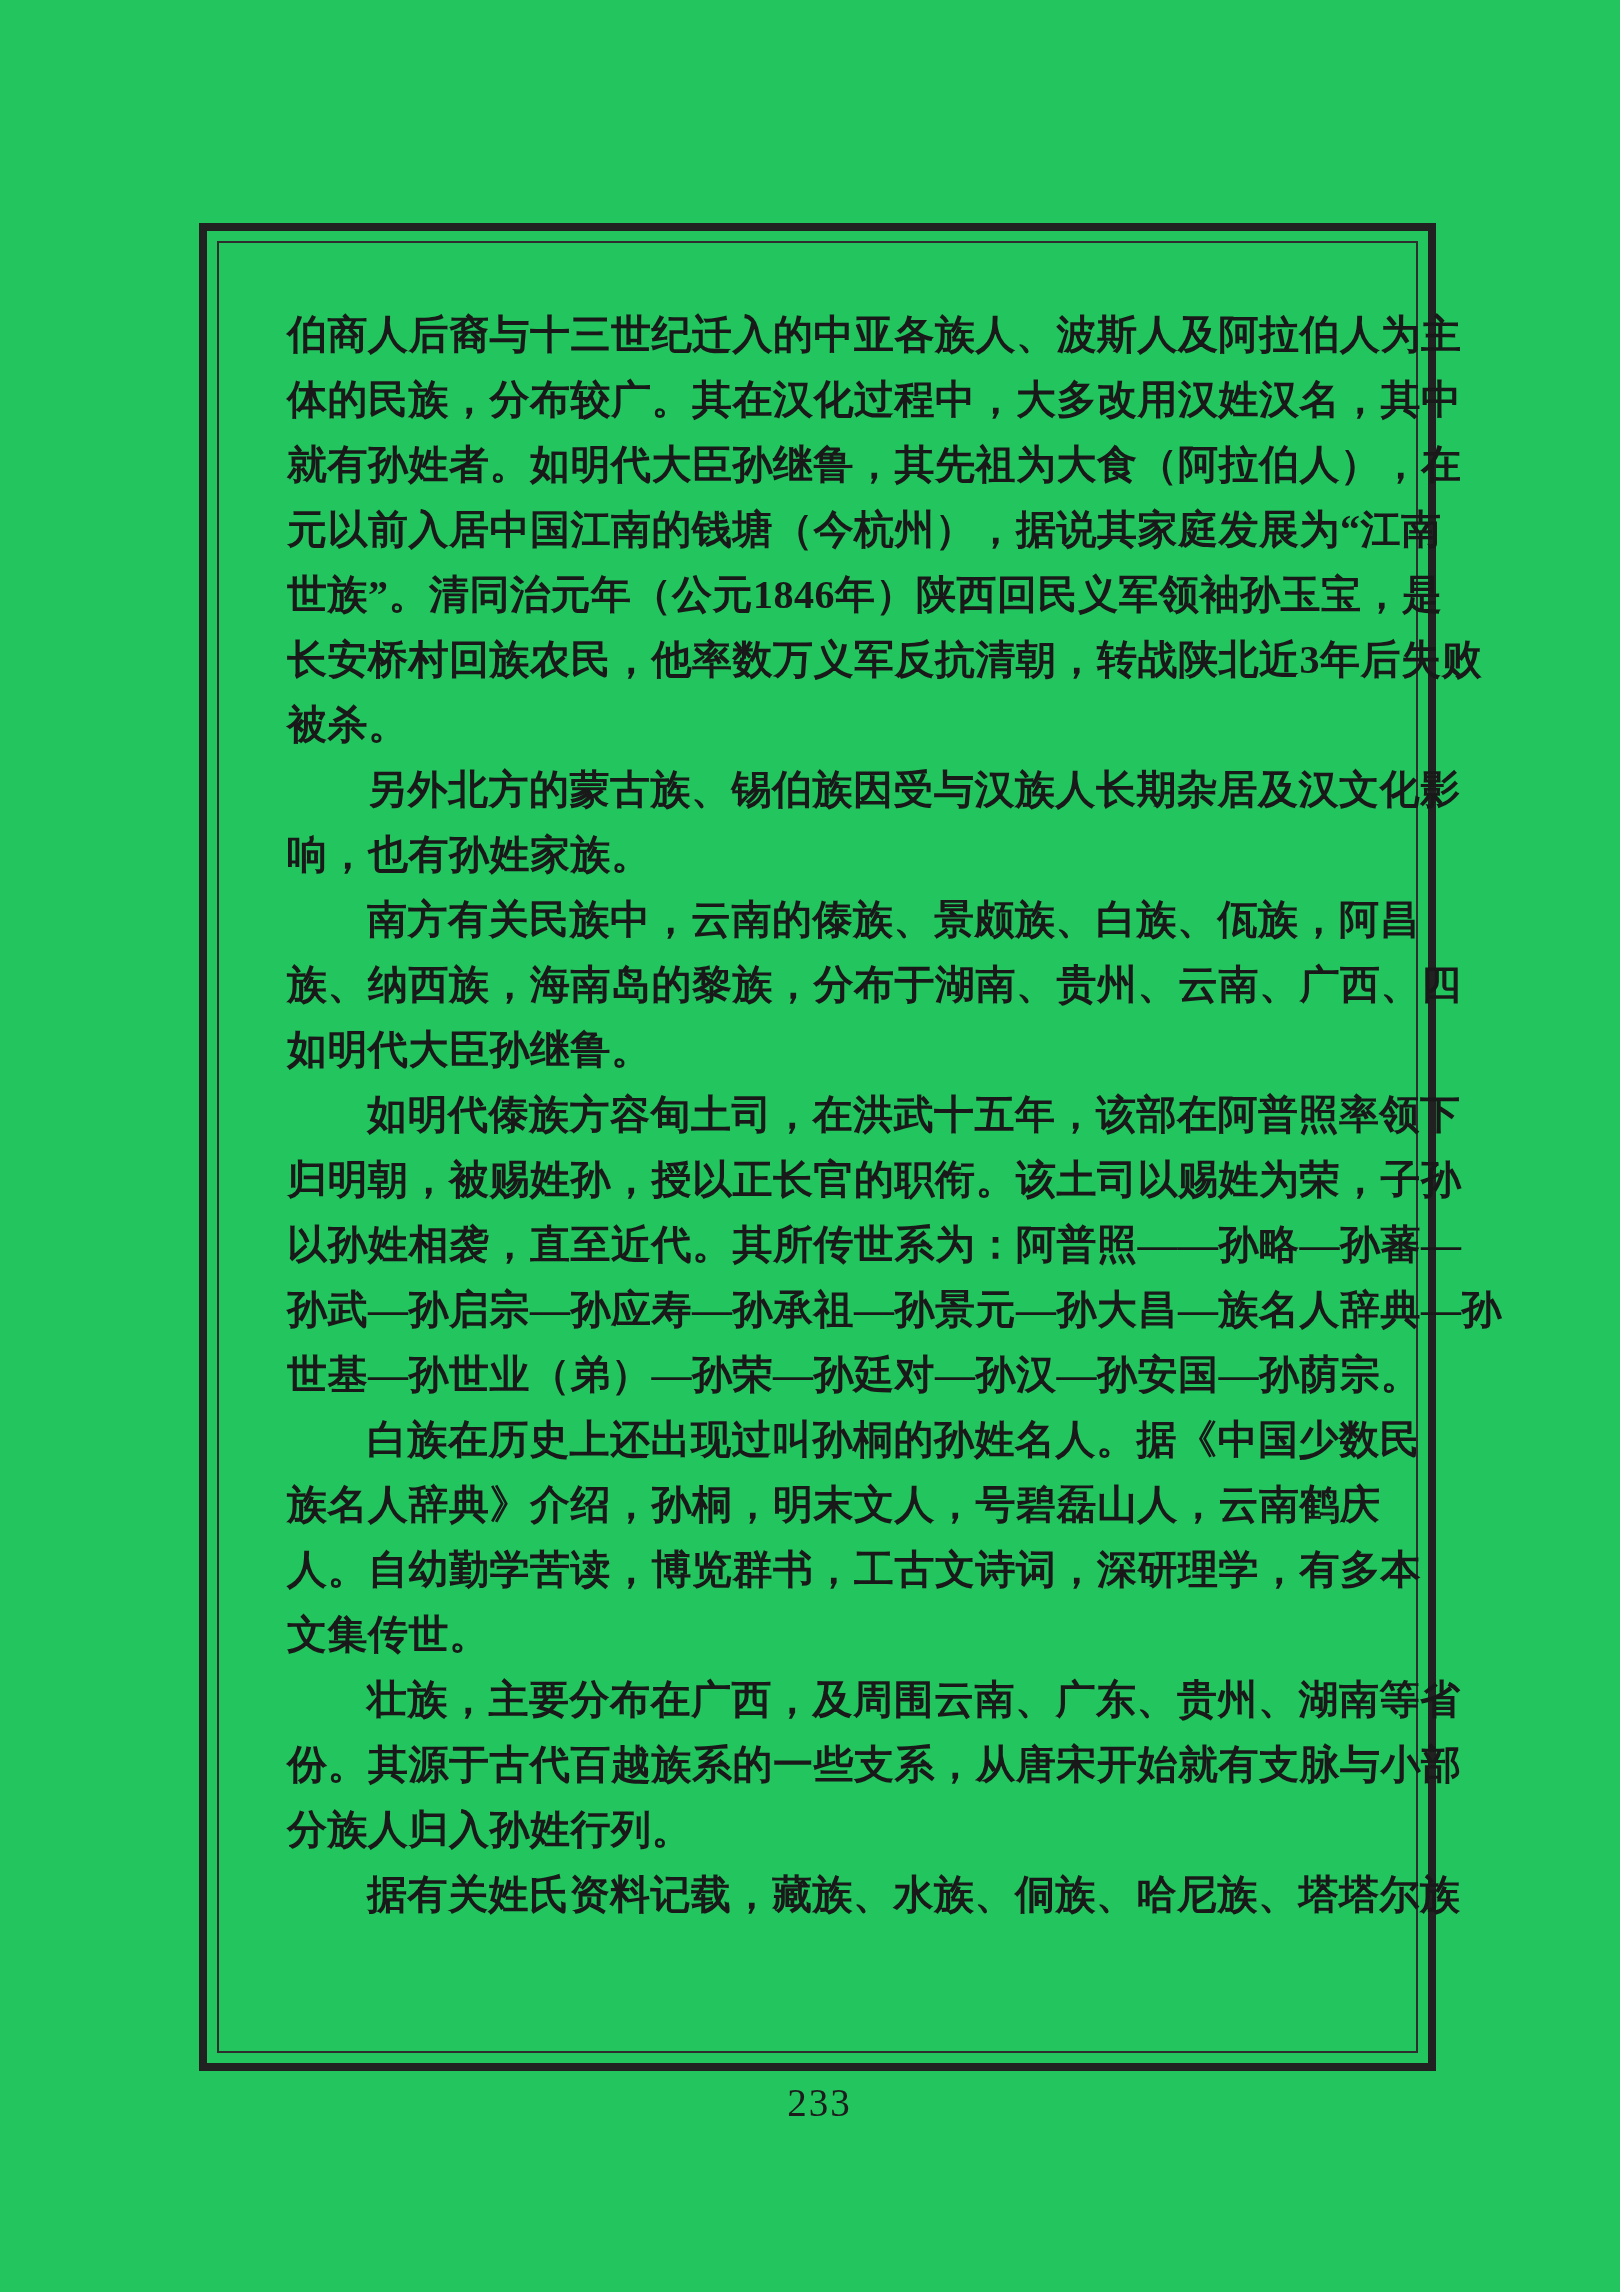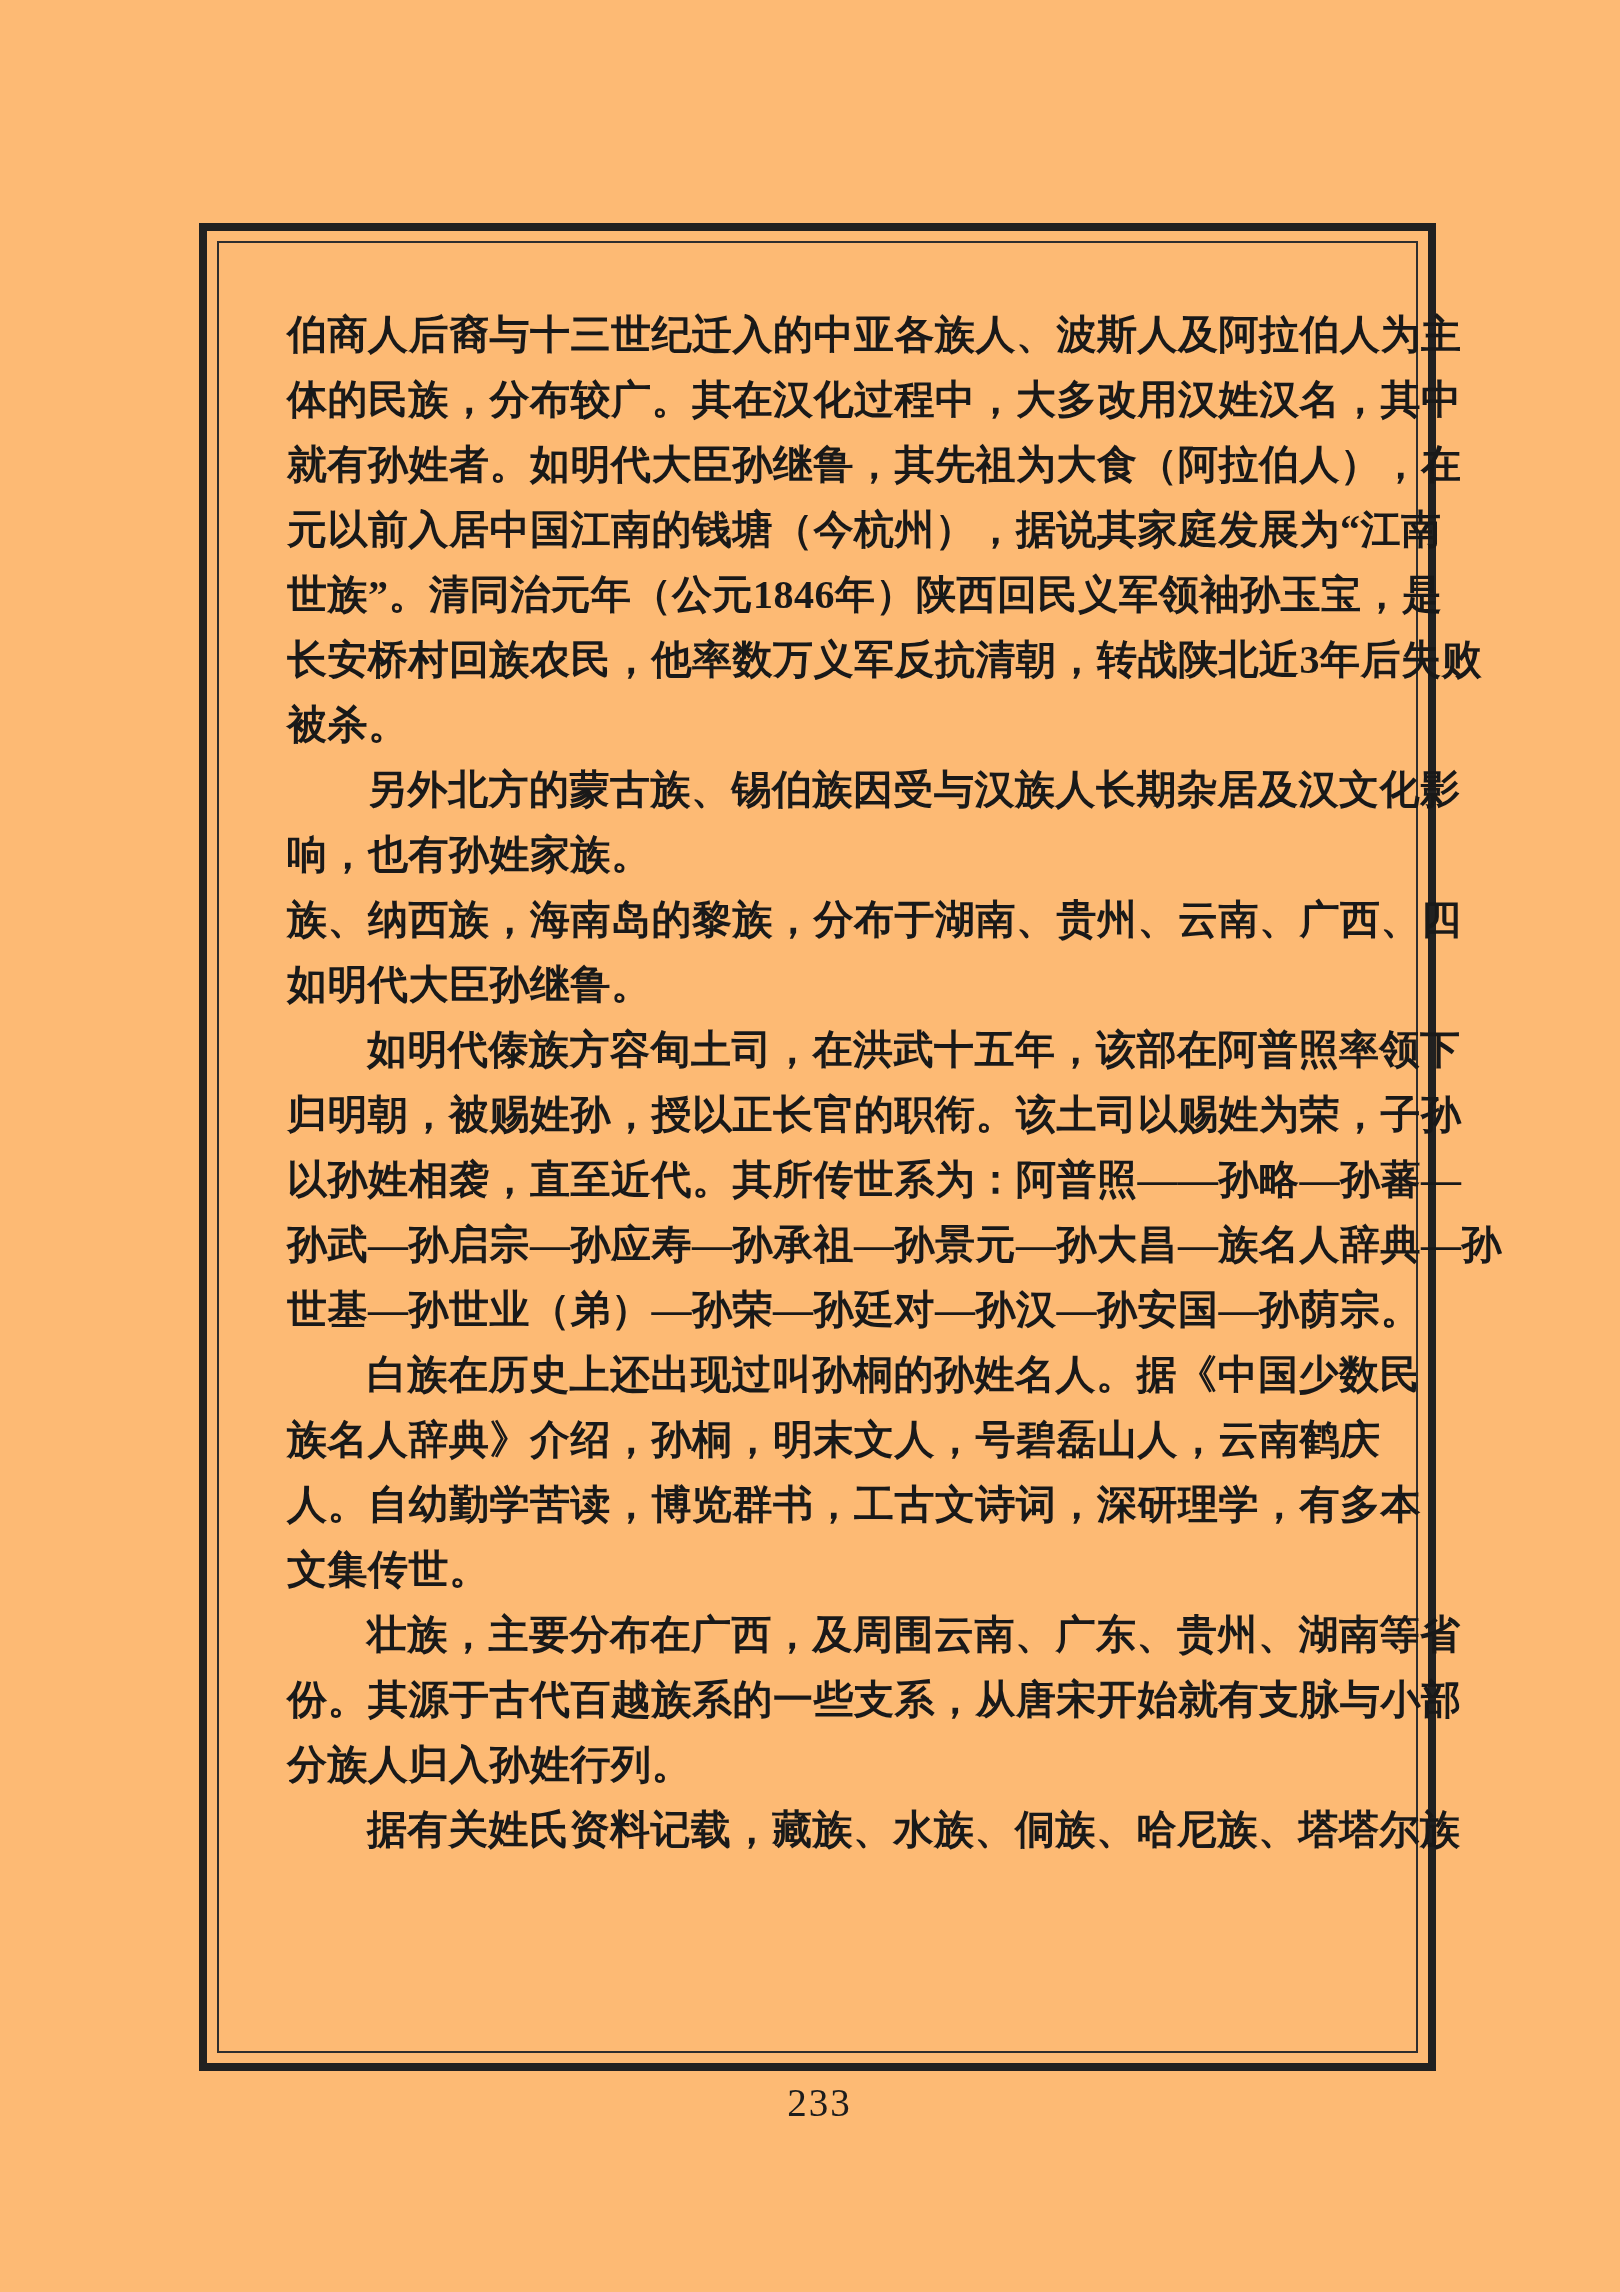--- a/index.html
+++ b/index.html
@@ -4,21 +4,21 @@
 <style>
   html, body {
     margin: 0;
     padding: 0;
     background: #ffffff;
   }
   .page {
     position: relative;
     width: 1620px;
     height: 2293px;
-    background: #fdba74;
+    background: #22c55e;
     overflow: hidden;
     font-family: "Liberation Serif", serif;
   }
   
   .outer-frame {
     position: absolute;
     left: 199px;
     top: 223px;
     width: 1237px;
     height: 1848px;
@@ -85,20 +85,21 @@
   <div class="text-block" id="text-block">
       <div class="line">伯商人后裔与十三世纪迁入的中亚各族人、波斯人及阿拉伯人为主</div>
       <div class="line">体的民族，分布较广。其在汉化过程中，大多改用汉姓汉名，其中</div>
       <div class="line">就有孙姓者。如明代大臣孙继鲁，其先祖为大食（阿拉伯人），在</div>
       <div class="line">元以前入居中国江南的钱塘（今杭州），据说其家庭发展为“江南</div>
       <div class="line">世族”。清同治元年（公元1846年）陕西回民义军领袖孙玉宝，是</div>
       <div class="line">长安桥村回族农民，他率数万义军反抗清朝，转战陕北近3年后失败</div>
       <div class="line para-end">被杀。</div>
       <div class="line indent">另外北方的蒙古族、锡伯族因受与汉族人长期杂居及汉文化影</div>
       <div class="line para-end">响，也有孙姓家族。</div>
+      <div class="line indent">南方有关民族中，云南的傣族、景颇族、白族、佤族，阿昌</div>
       <div class="line">族、纳西族，海南岛的黎族，分布于湖南、贵州、云南、广西、四</div>
       <div class="line para-end">如明代大臣孙继鲁。</div>
       <div class="line indent">如明代傣族方容甸土司，在洪武十五年，该部在阿普照率领下</div>
       <div class="line">归明朝，被赐姓孙，授以正长官的职衔。该土司以赐姓为荣，子孙</div>
       <div class="line">以孙姓相袭，直至近代。其所传世系为：阿普照——孙略—孙蕃—</div>
       <div class="line">孙武—孙启宗—孙应寿—孙承祖—孙景元—孙大昌—族名人辞典—孙</div>
       <div class="line para-end">世基—孙世业（弟）—孙荣—孙廷对—孙汉—孙安国—孙荫宗。</div>
       <div class="line indent">白族在历史上还出现过叫孙桐的孙姓名人。据《中国少数民</div>
       <div class="line">族名人辞典》介绍，孙桐，明末文人，号碧磊山人，云南鹤庆</div>
       <div class="line">人。自幼勤学苦读，博览群书，工古文诗词，深研理学，有多本</div>

